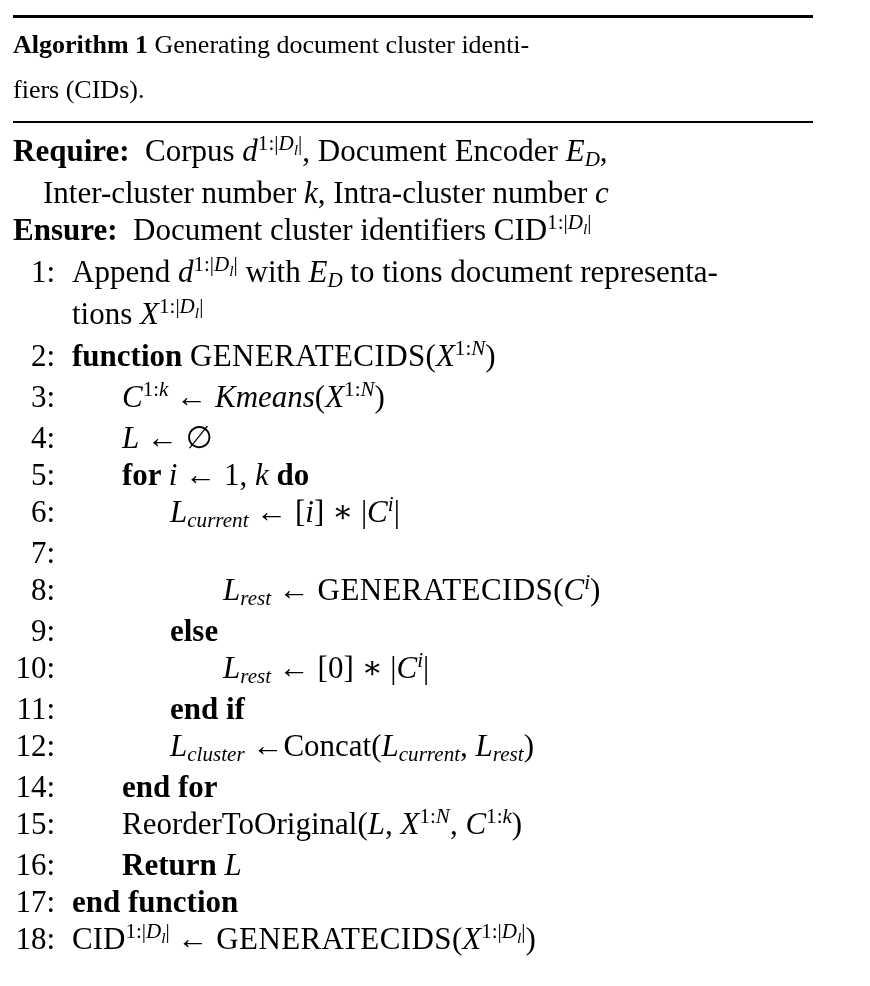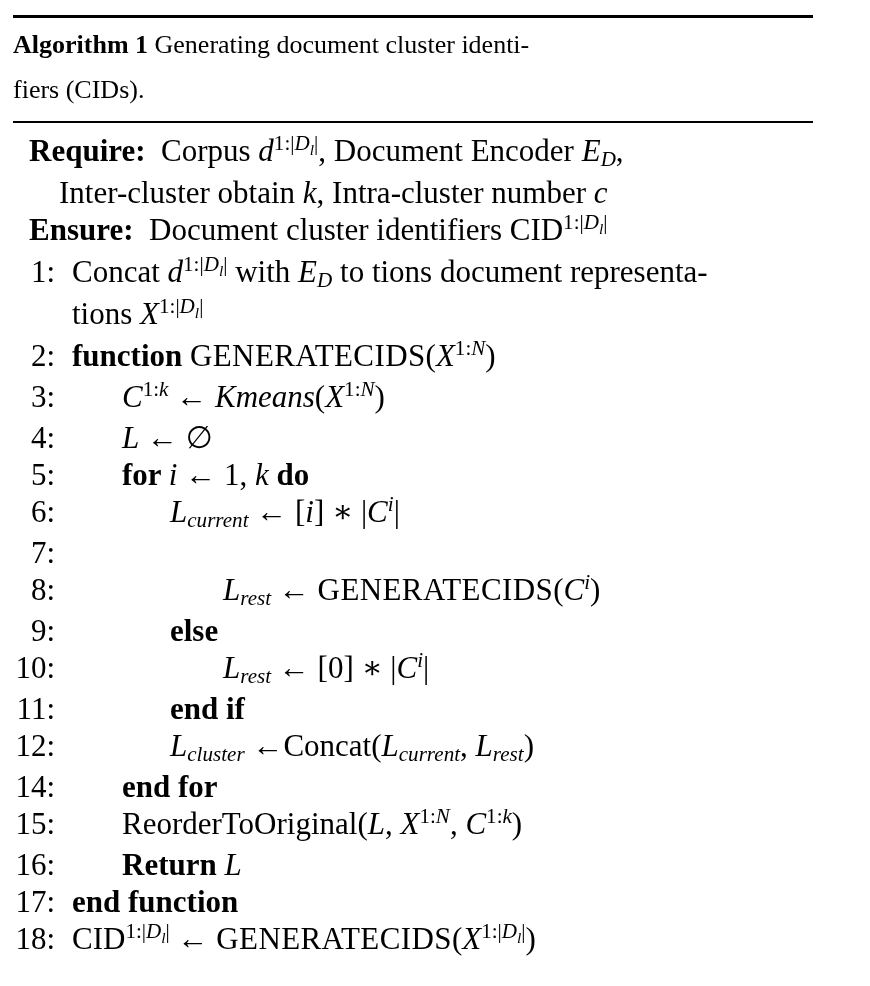--- a/index.html
+++ b/index.html
@@ -41,21 +41,21 @@
   .row { display: flex; }
   .num {
     flex: 0 0 42px;
     text-align: right;
     white-space: pre;
   }
   .ln-body {
     margin-left: 17px;
     white-space: pre;
   }
-  .ln-body.nonum { margin-left: 16px; }
+  .ln-body.nonum { margin-left: 0; }
   .i0 { padding-left: 0; }
   .i1 { padding-left: 50px; }
   .i2 { padding-left: 98px; }
   .i3 { padding-left: 151px; }
   .seg.rm { font-style: normal; font-weight: normal; }
   .bf { font-weight: bold; }
   .it { font-style: italic; }
   .sc { letter-spacing: 0.4px; text-align: right; }
   .scr { font-style: italic; }
   .sup {
@@ -82,28 +82,28 @@
   <div class="title-block" id="algo-title">
       <div class="title-line"><span class="seg bf">Algorithm 1</span><span class="seg rm"> Generating document cluster identi-</span></div>
       <div class="title-line"><span class="seg rm">fiers (CIDs).</span></div>
     </div>
   <div class="rule rule-thin"></div>
   <div class="body-block" id="algo-body">
       <div class="row">
         <div class="ln-body nonum" style="padding-left: 0px;"><span class="seg bf">Require:</span><span class="seg rm">  Corpus </span><span class="seg it">d</span><span class="seg sup">1:|</span><span class="seg sup scr">D</span><span class="seg ssub it">l</span><span class="seg sup">|</span><span class="seg rm">, Document Encoder </span><span class="seg it">E</span><span class="seg sub it">D</span><span class="seg rm">,</span></div>
       </div>
       <div class="row">
-        <div class="ln-body nonum" style="padding-left: 30px;"><span class="seg rm">Inter-cluster obtain </span><span class="seg it">k</span><span class="seg rm">, Intra-cluster number </span><span class="seg it">c</span></div>
+        <div class="ln-body nonum" style="padding-left: 30px;"><span class="seg rm">Inter-cluster number </span><span class="seg it">k</span><span class="seg rm">, Intra-cluster number </span><span class="seg it">c</span></div>
       </div>
       <div class="row">
         <div class="ln-body nonum" style="padding-left: 0px;"><span class="seg bf">Ensure:</span><span class="seg rm">  Document cluster identifiers CID</span><span class="seg sup">1:|</span><span class="seg sup scr">D</span><span class="seg ssub it">l</span><span class="seg sup">|</span></div>
       </div>
       <div class="row">
         <span class="num">1:</span>
-        <div class="ln-body i0"><span class="seg rm">Concat </span><span class="seg it">d</span><span class="seg sup">1:|</span><span class="seg sup scr">D</span><span class="seg ssub it">l</span><span class="seg sup">|</span><span class="seg rm"> with </span><span class="seg it">E</span><span class="seg sub it">D</span><span class="seg rm"> to tions document representa-</span></div>
+        <div class="ln-body i0"><span class="seg rm">Append </span><span class="seg it">d</span><span class="seg sup">1:|</span><span class="seg sup scr">D</span><span class="seg ssub it">l</span><span class="seg sup">|</span><span class="seg rm"> with </span><span class="seg it">E</span><span class="seg sub it">D</span><span class="seg rm"> to tions document representa-</span></div>
       </div>
       <div class="row">
         <span class="num"></span>
         <div class="ln-body i0"><span class="seg rm">tions </span><span class="seg it">X</span><span class="seg sup">1:|</span><span class="seg sup scr">D</span><span class="seg ssub it">l</span><span class="seg sup">|</span></div>
       </div>
       <div class="row">
         <span class="num">2:</span>
         <div class="ln-body i0"><span class="seg bf">function </span><span class="seg sc">GENERATECIDS</span><span class="seg rm">(</span><span class="seg it">X</span><span class="seg sup">1:</span><span class="seg sup it">N</span><span class="seg rm">)</span></div>
       </div>
       <div class="row">

